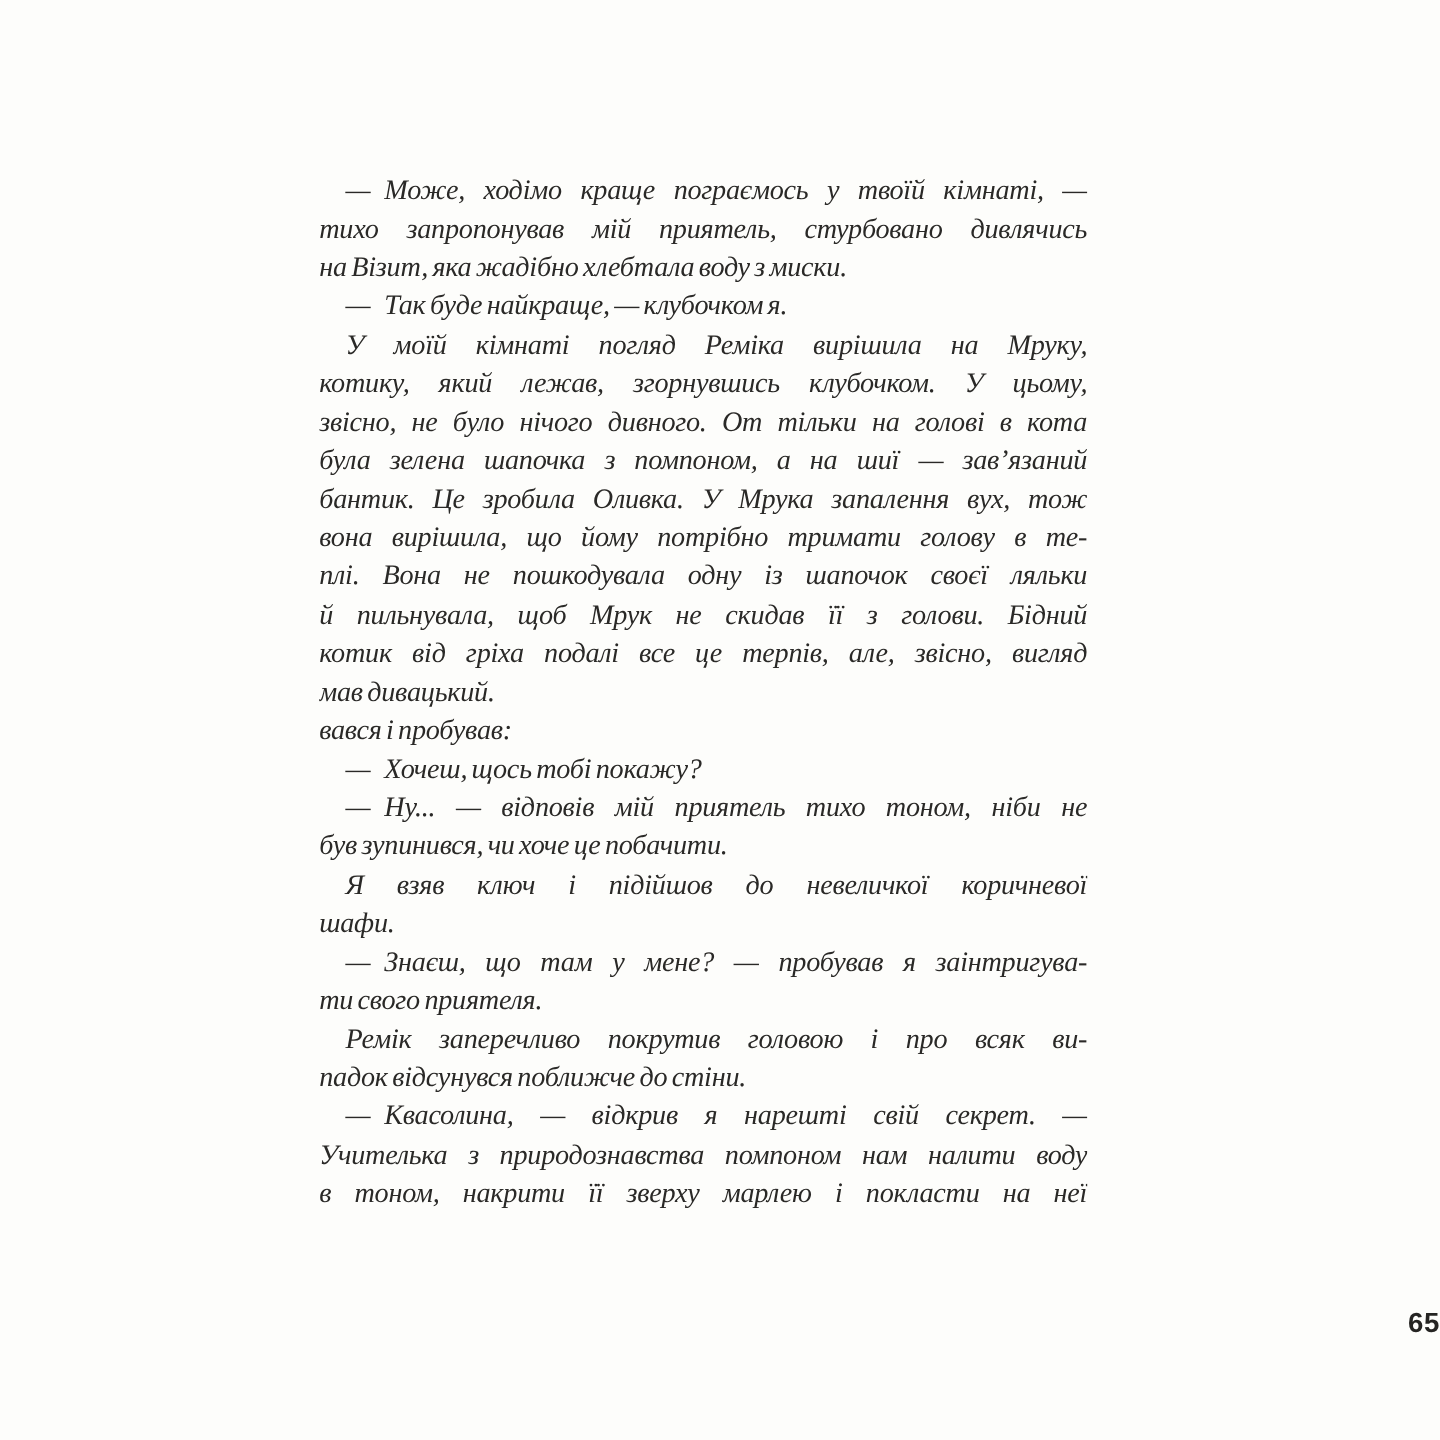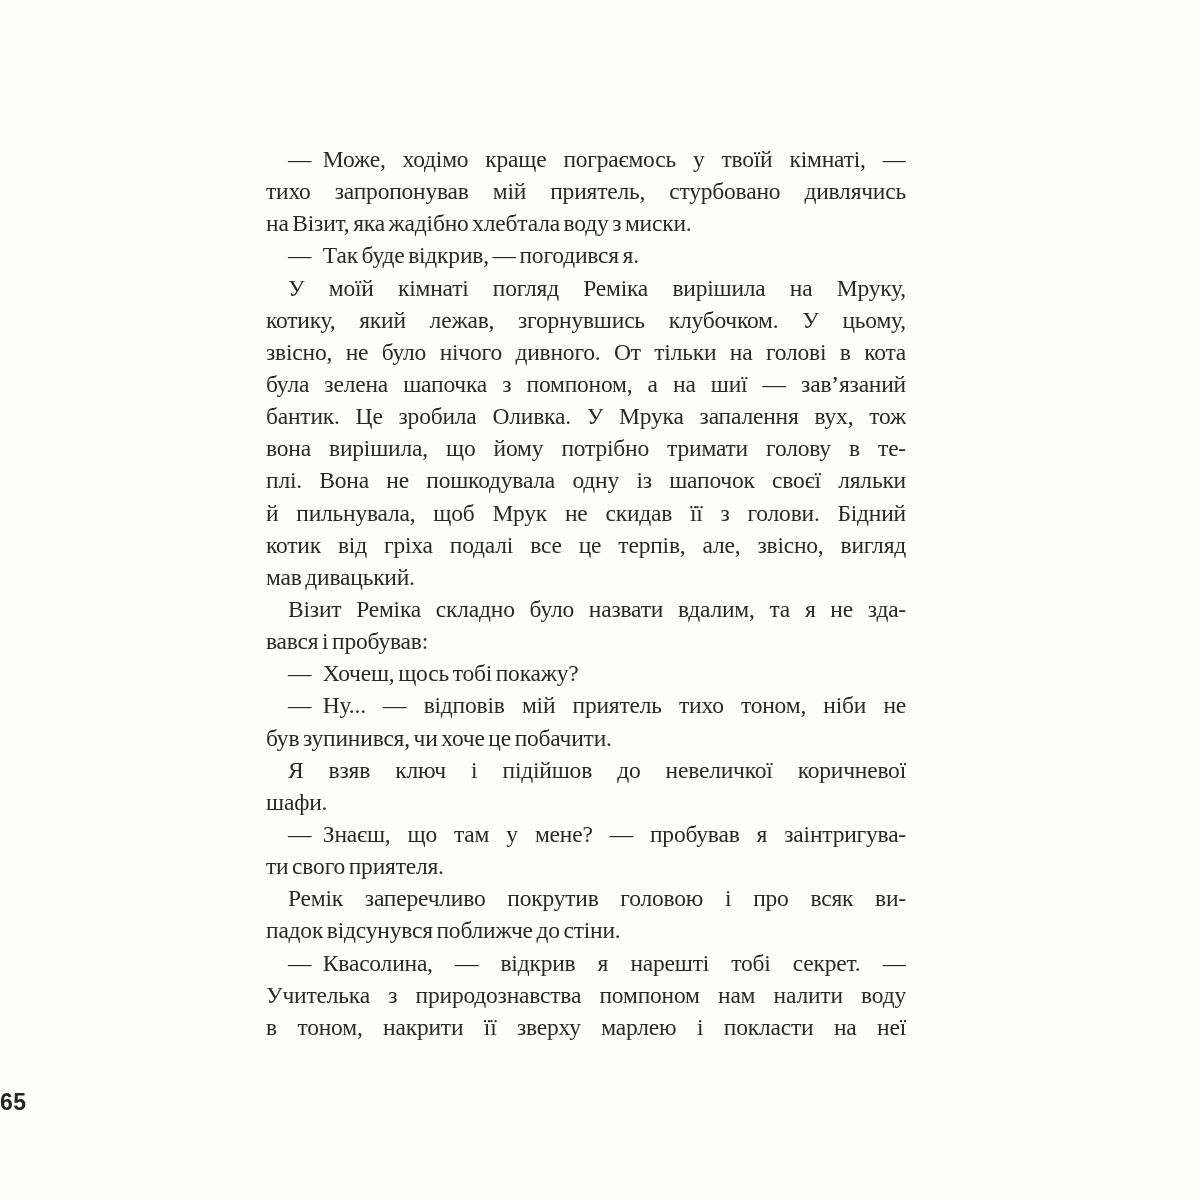--- a/index.html
+++ b/index.html
@@ -24,75 +24,75 @@
     line-height: 32.15px;
     letter-spacing: -0.2px;
     word-spacing: -2px;
   }
 
   .line {
     height: 32.15px;
     overflow: hidden;
     text-align: left;
     white-space: nowrap;
+    font-style: italic;
   }
 
   
   .line.j {
     white-space: normal;
     text-align: justify;
     text-align-last: justify;
   }
 
   
   .line.first {
     text-indent: 22px;
   }
 
   .page-number {
     position: absolute;
     left: 0;
     right: 0;
     top: 1089px;
-    text-align: left;
+    text-align: right;
     font-family: "Liberation Sans", "DejaVu Sans", sans-serif;
     font-weight: 700;
     font-size: 23px;
     letter-spacing: 0.5px;
     color: #252422;
   }
 </style>
 </head>
 <body>
 
 <div class="page">
   <div class="text-block" id="text-block">
       <div class="line j first">— Може, ходімо краще пограємось у твоїй кімнаті, —</div>
       <div class="line j">тихо запропонував мій приятель, стурбовано дивлячись</div>
       <div class="line">на Візит, яка жадібно хлебтала воду з миски.</div>
-      <div class="line first">— Так буде відкрив, — погодився я.</div>
+      <div class="line first">— Так буде найкраще, — клубочком я.</div>
       <div class="line j first">У моїй кімнаті погляд Реміка вирішила на Мруку,</div>
       <div class="line j">котику, який лежав, згорнувшись клубочком. У цьому,</div>
       <div class="line j">звісно, не було нічого дивного. От тільки на голові в кота</div>
       <div class="line j">була зелена шапочка з помпоном, а на шиї — зав’язаний</div>
       <div class="line j">бантик. Це зробила Оливка. У Мрука запалення вух, тож</div>
       <div class="line j">вона вирішила, що йому потрібно тримати голову в те-</div>
       <div class="line j">плі. Вона не пошкодувала одну із шапочок своєї ляльки</div>
       <div class="line j">й пильнувала, щоб Мрук не скидав її з голови. Бідний</div>
       <div class="line j">котик від гріха подалі все це терпів, але, звісно, вигляд</div>
       <div class="line">мав дивацький.</div>
-      <div class="line j first">Візит Реміка складно було назвати вдалим, та я не зда-</div>
       <div class="line">вався і пробував:</div>
       <div class="line first">— Хочеш, щось тобі покажу?</div>
       <div class="line j first">— Ну... — відповів мій приятель тихо тоном, ніби не</div>
       <div class="line">був зупинився, чи хоче це побачити.</div>
       <div class="line j first">Я взяв ключ і підійшов до невеличкої коричневої</div>
       <div class="line">шафи.</div>
       <div class="line j first">— Знаєш, що там у мене? — пробував я заінтригува-</div>
       <div class="line">ти свого приятеля.</div>
       <div class="line j first">Ремік заперечливо покрутив головою і про всяк ви-</div>
       <div class="line">падок відсунувся поближче до стіни.</div>
-      <div class="line j first">— Квасолина, — відкрив я нарешті тобі секрет. —</div>
+      <div class="line j first">— Квасолина, — відкрив я нарешті свій секрет. —</div>
       <div class="line j">Учителька з природознавства помпоном нам налити воду</div>
       <div class="line j">в тоном, накрити її зверху марлею і покласти на неї</div>
     </div>
   <div class="page-number">65</div>
 </div>
 
 </body></html>

